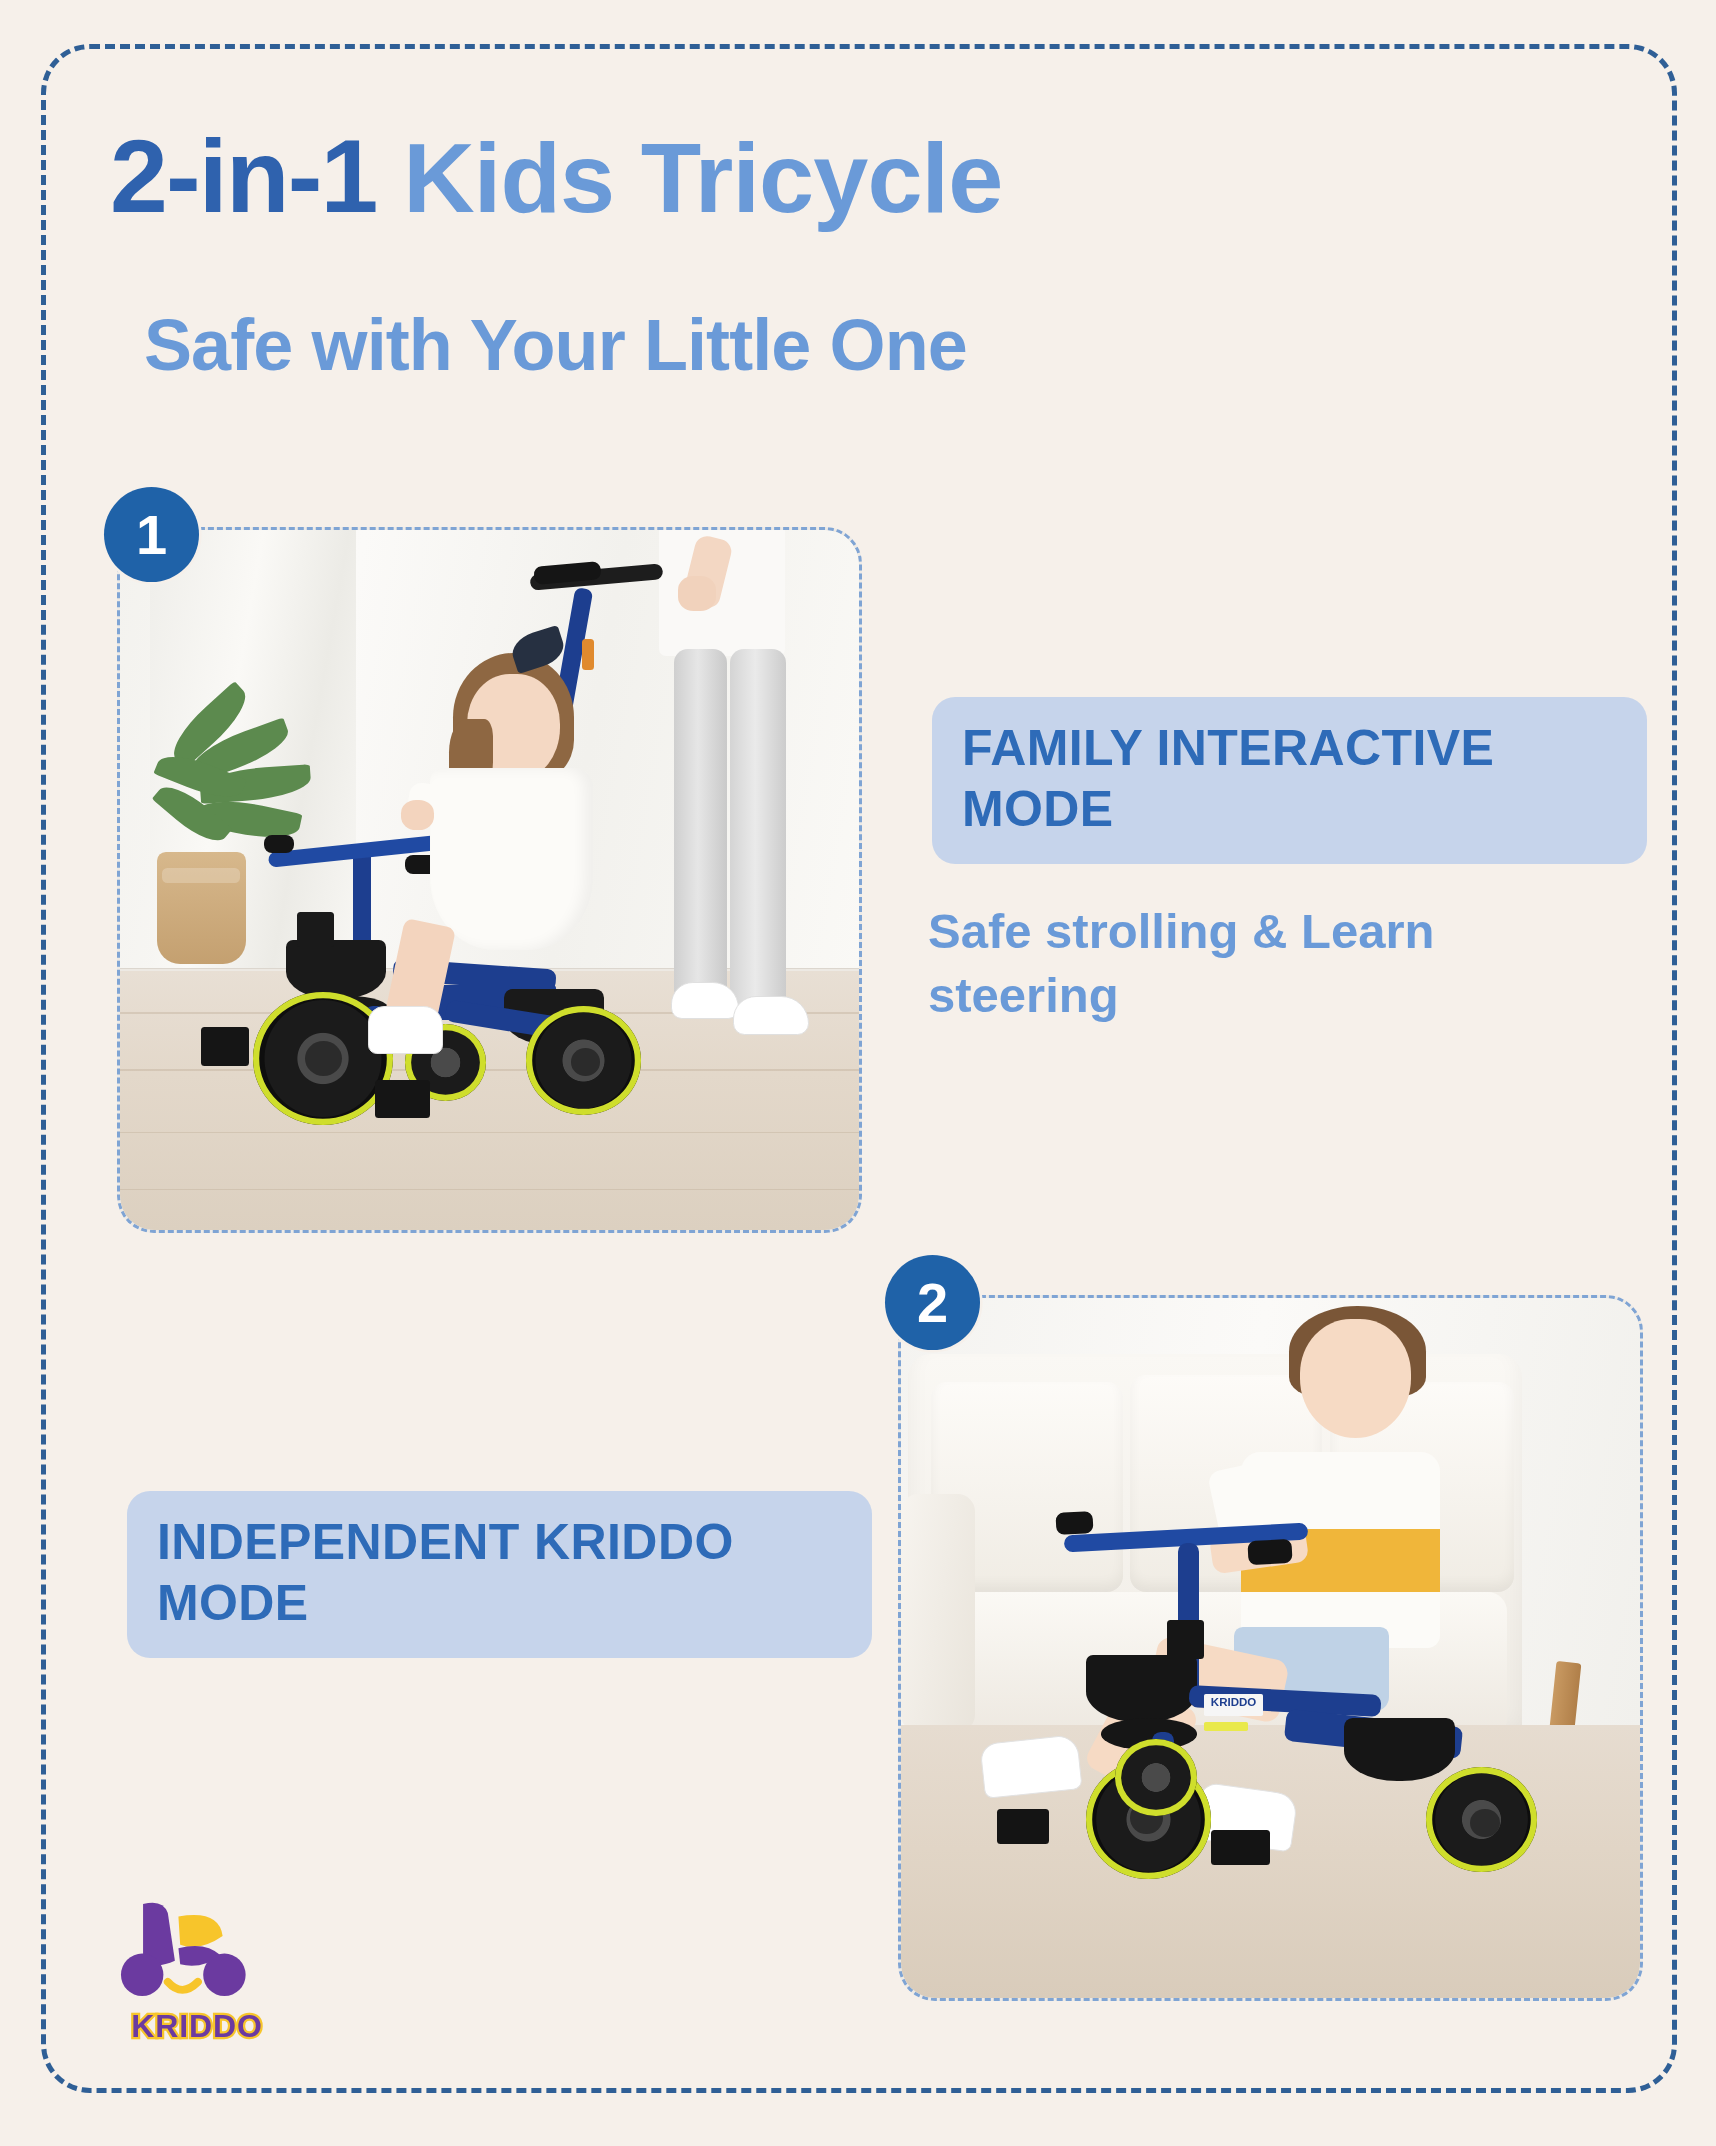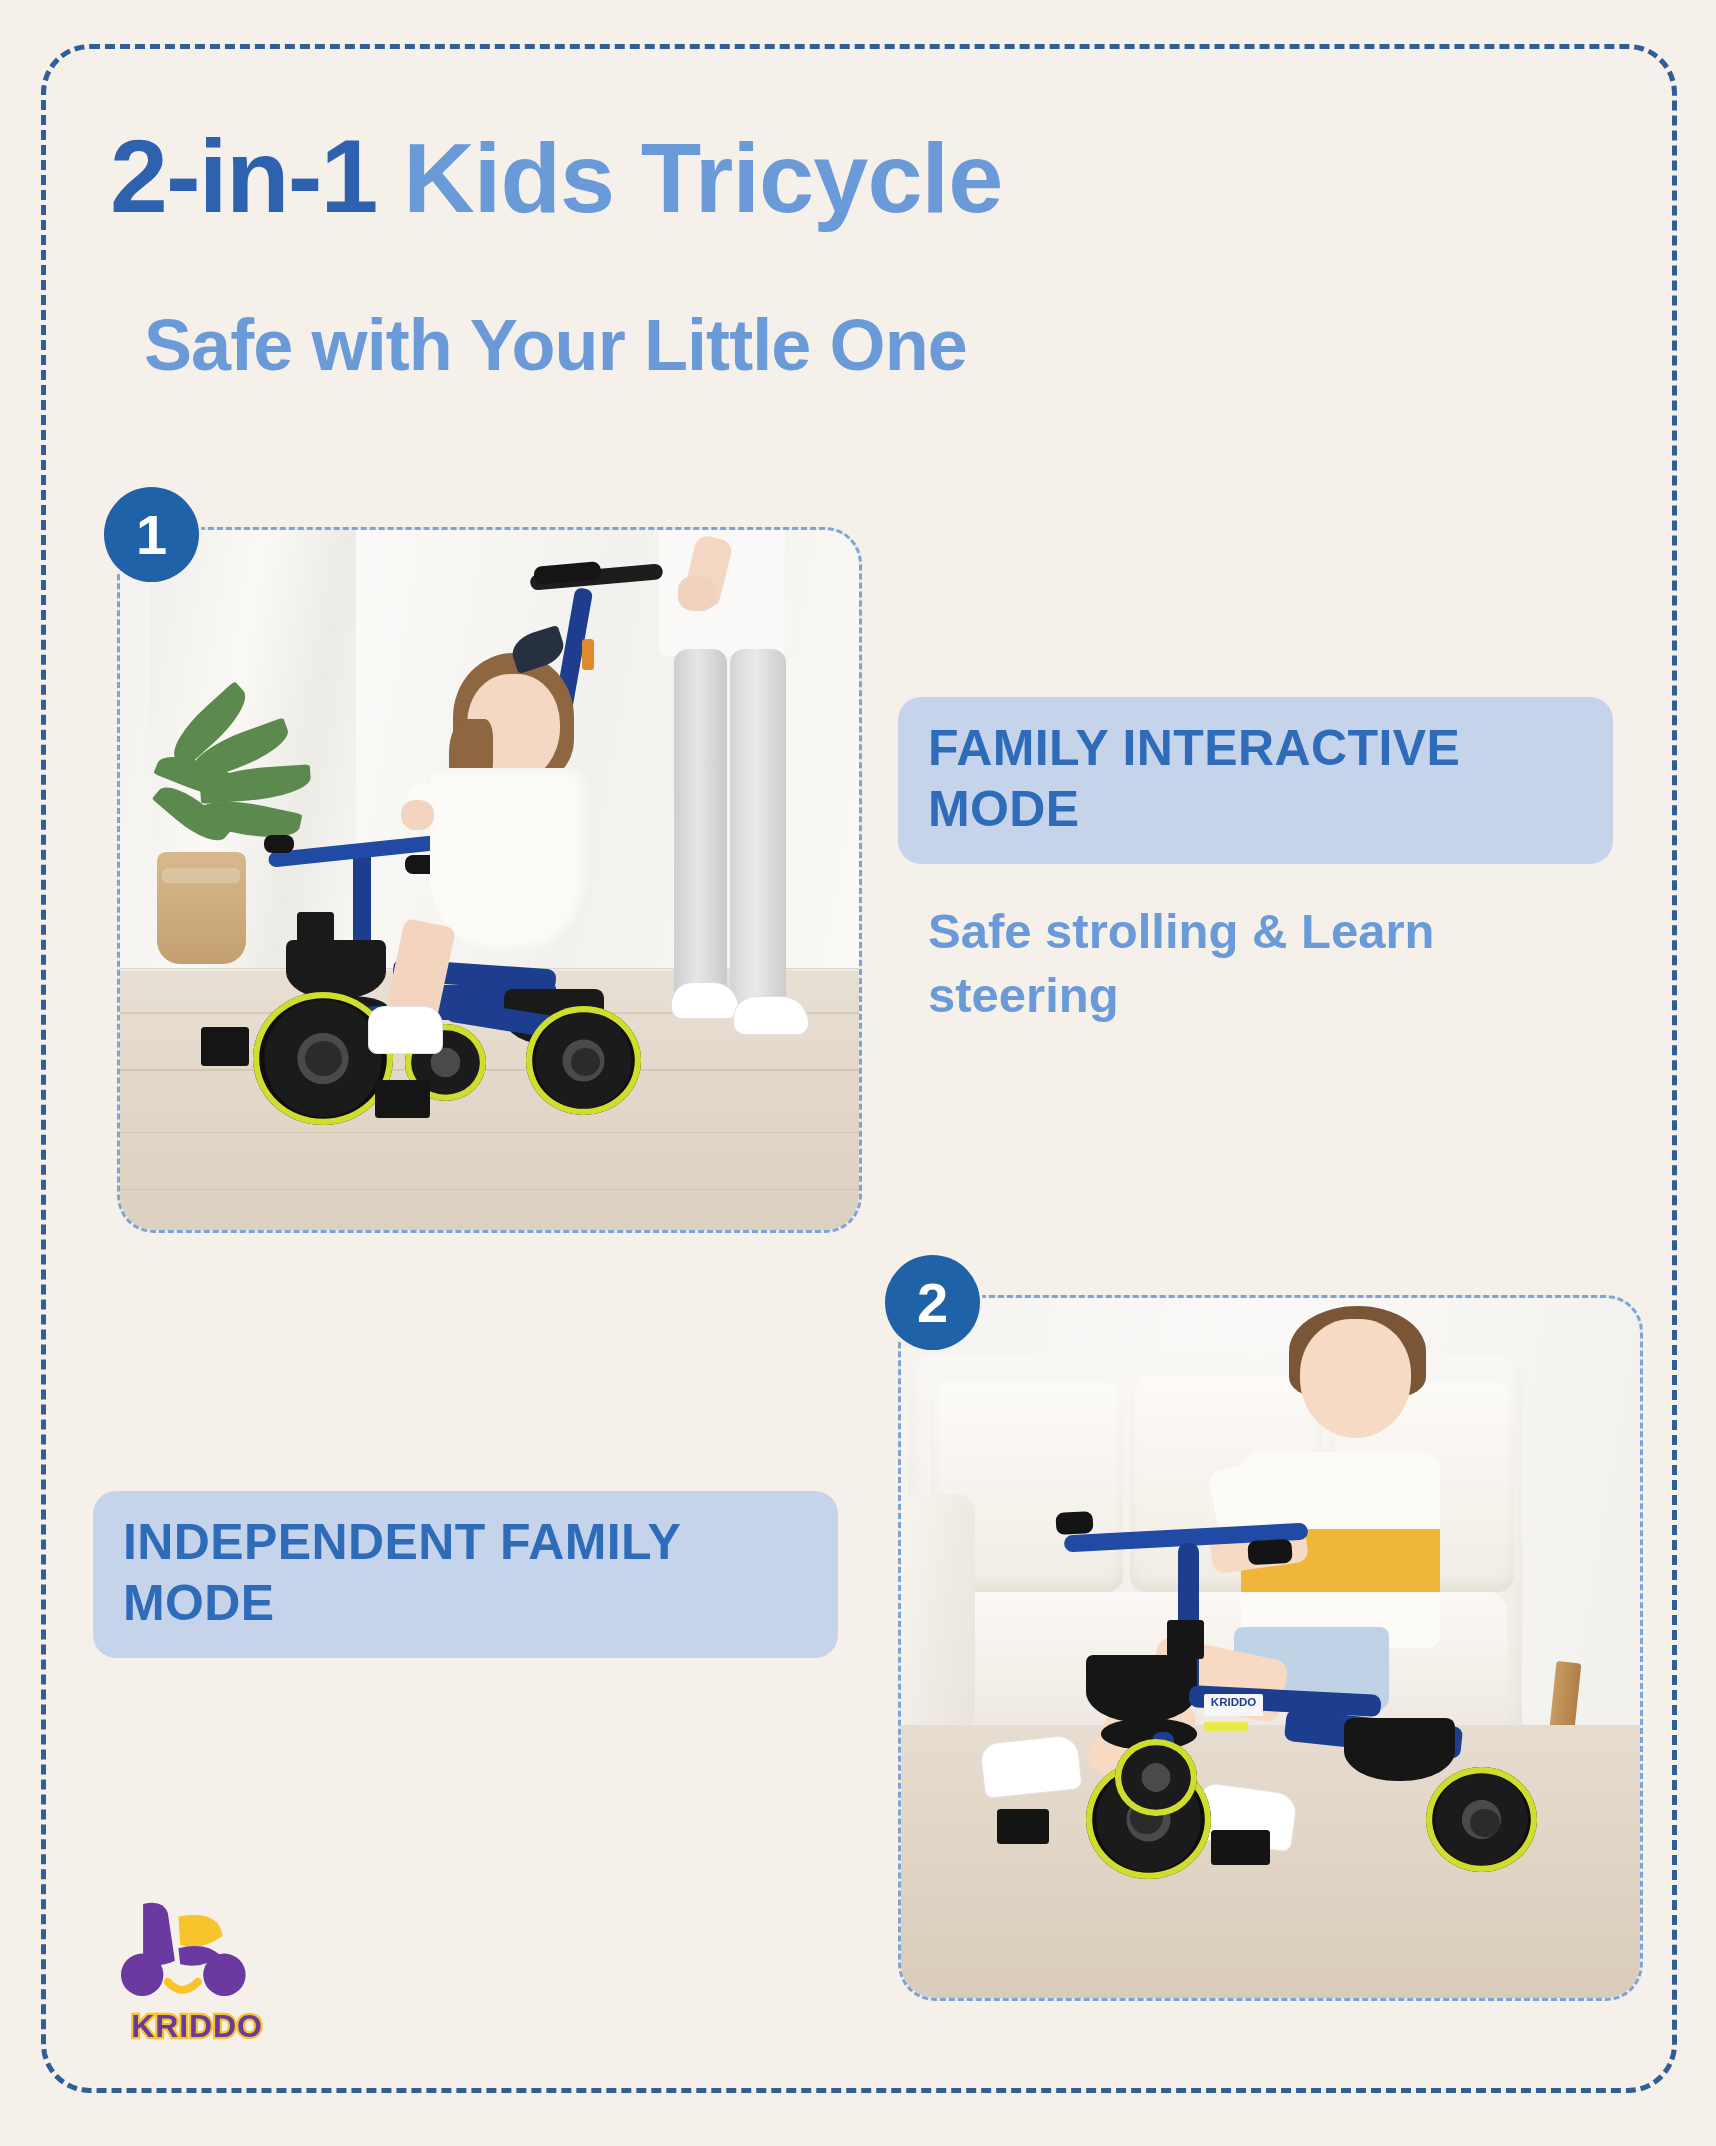--- a/index.html
+++ b/index.html
@@ -106,20 +106,21 @@
     position: absolute;
     background: #C6D4EB;
     border-radius: 23px;
     color: #2E6BB8;
     font-size: 50px;
     font-weight: 700;
     line-height: 1.21;
     letter-spacing: 0.4px;
     padding: 21px 30px 25px 30px;
     box-sizing: border-box;
+    margin-left: 34px;
   }
   #pill-1 { left: 898px; top: 697px; width: 715px; }
   #pill-2 { left: 93px; top: 1491px; width: 745px; }
 
   .feature-desc {
     position: absolute;
     color: #6A9AD8;
     font-size: 49px;
     font-weight: 700;
     line-height: 1.30;
@@ -365,21 +366,21 @@
         <div class="p1-g-shoe"></div>
       </div>
 
     </div>
   </div>
   <div class="badge" id="badge-1">1</div>
 
   <div class="pill" id="pill-1">FAMILY INTERACTIVE MODE</div>
   <div class="feature-desc" id="desc-1">Safe strolling &amp; Learn steering</div>
 
-  <div class="pill" id="pill-2">INDEPENDENT FAMILY MODE</div>
+  <div class="pill" id="pill-2">INDEPENDENT KRIDDO MODE</div>
 
   <div class="photo-card" id="photo-card-2">
     <div class="photo-inner">
 
       <div class="p2-wall"></div>
       <div class="p2-sofa"></div>
       <div class="p2-cushion" style="left:4%;  top:12%; width:26%; height:30%;"></div>
       <div class="p2-cushion" style="left:31%; top:11%; width:26%; height:31%;"></div>
       <div class="p2-cushion" style="left:58%; top:12%; width:25%; height:30%;"></div>
       <div class="p2-seat"></div>

